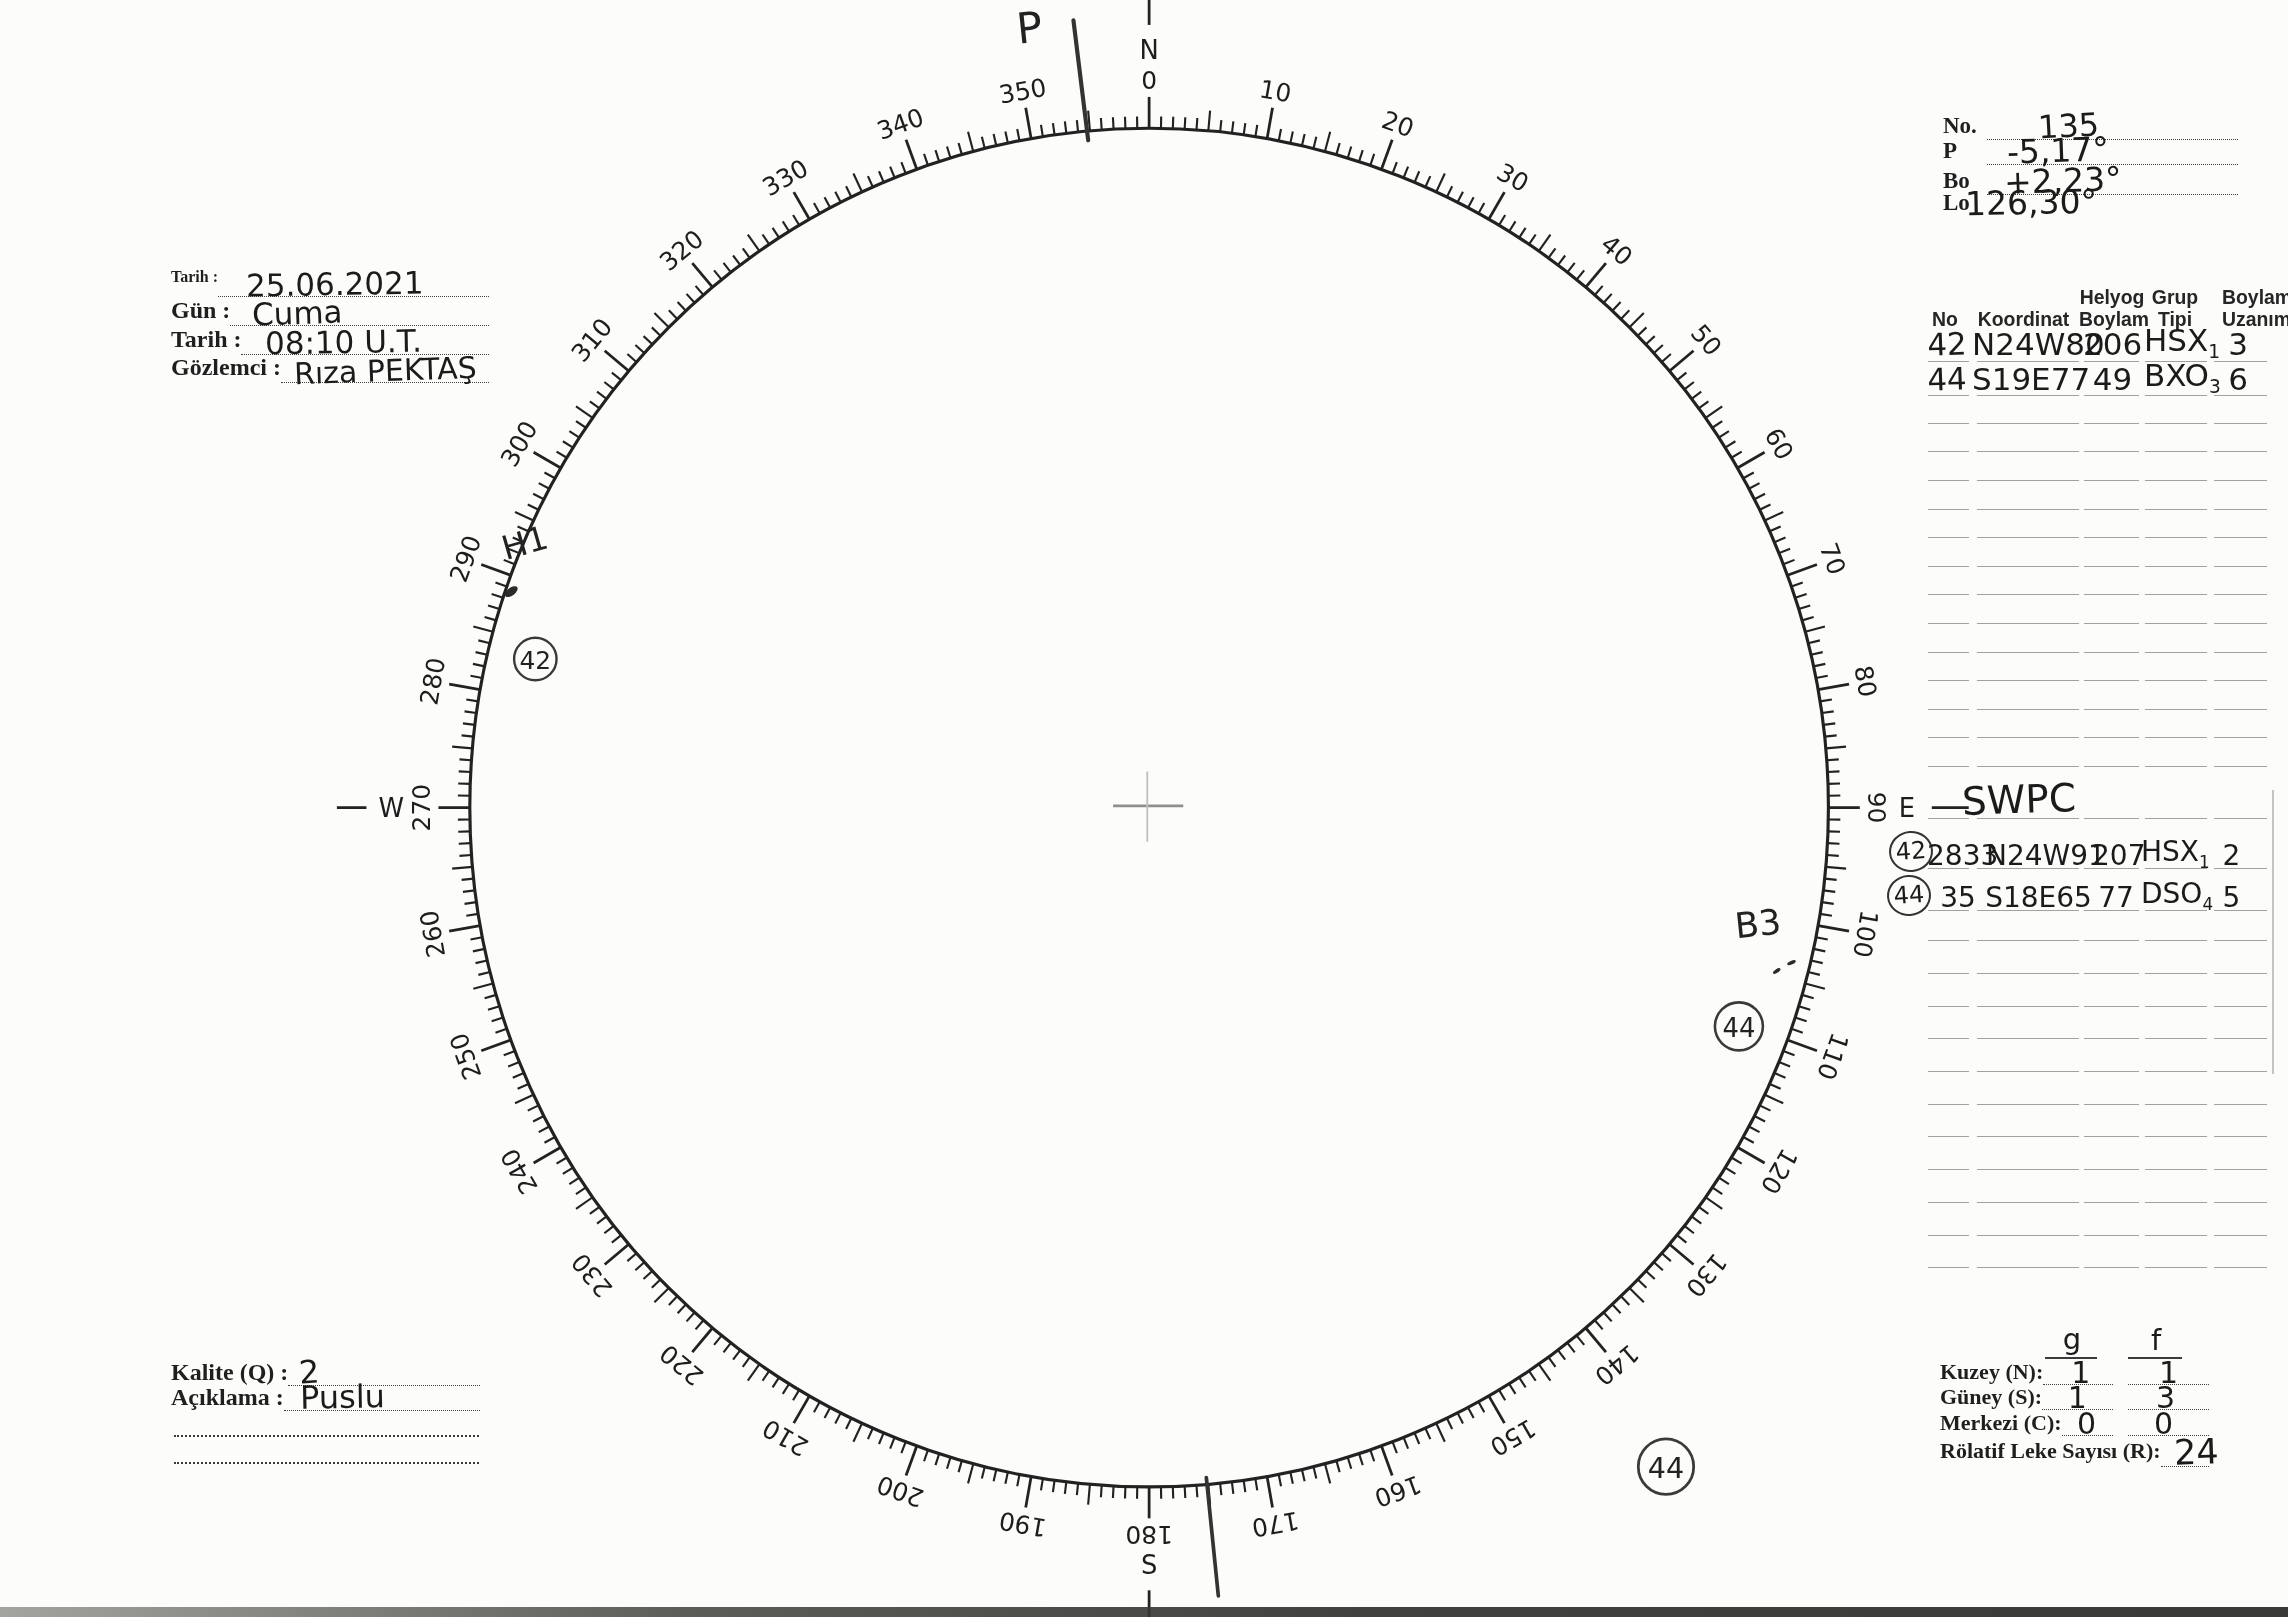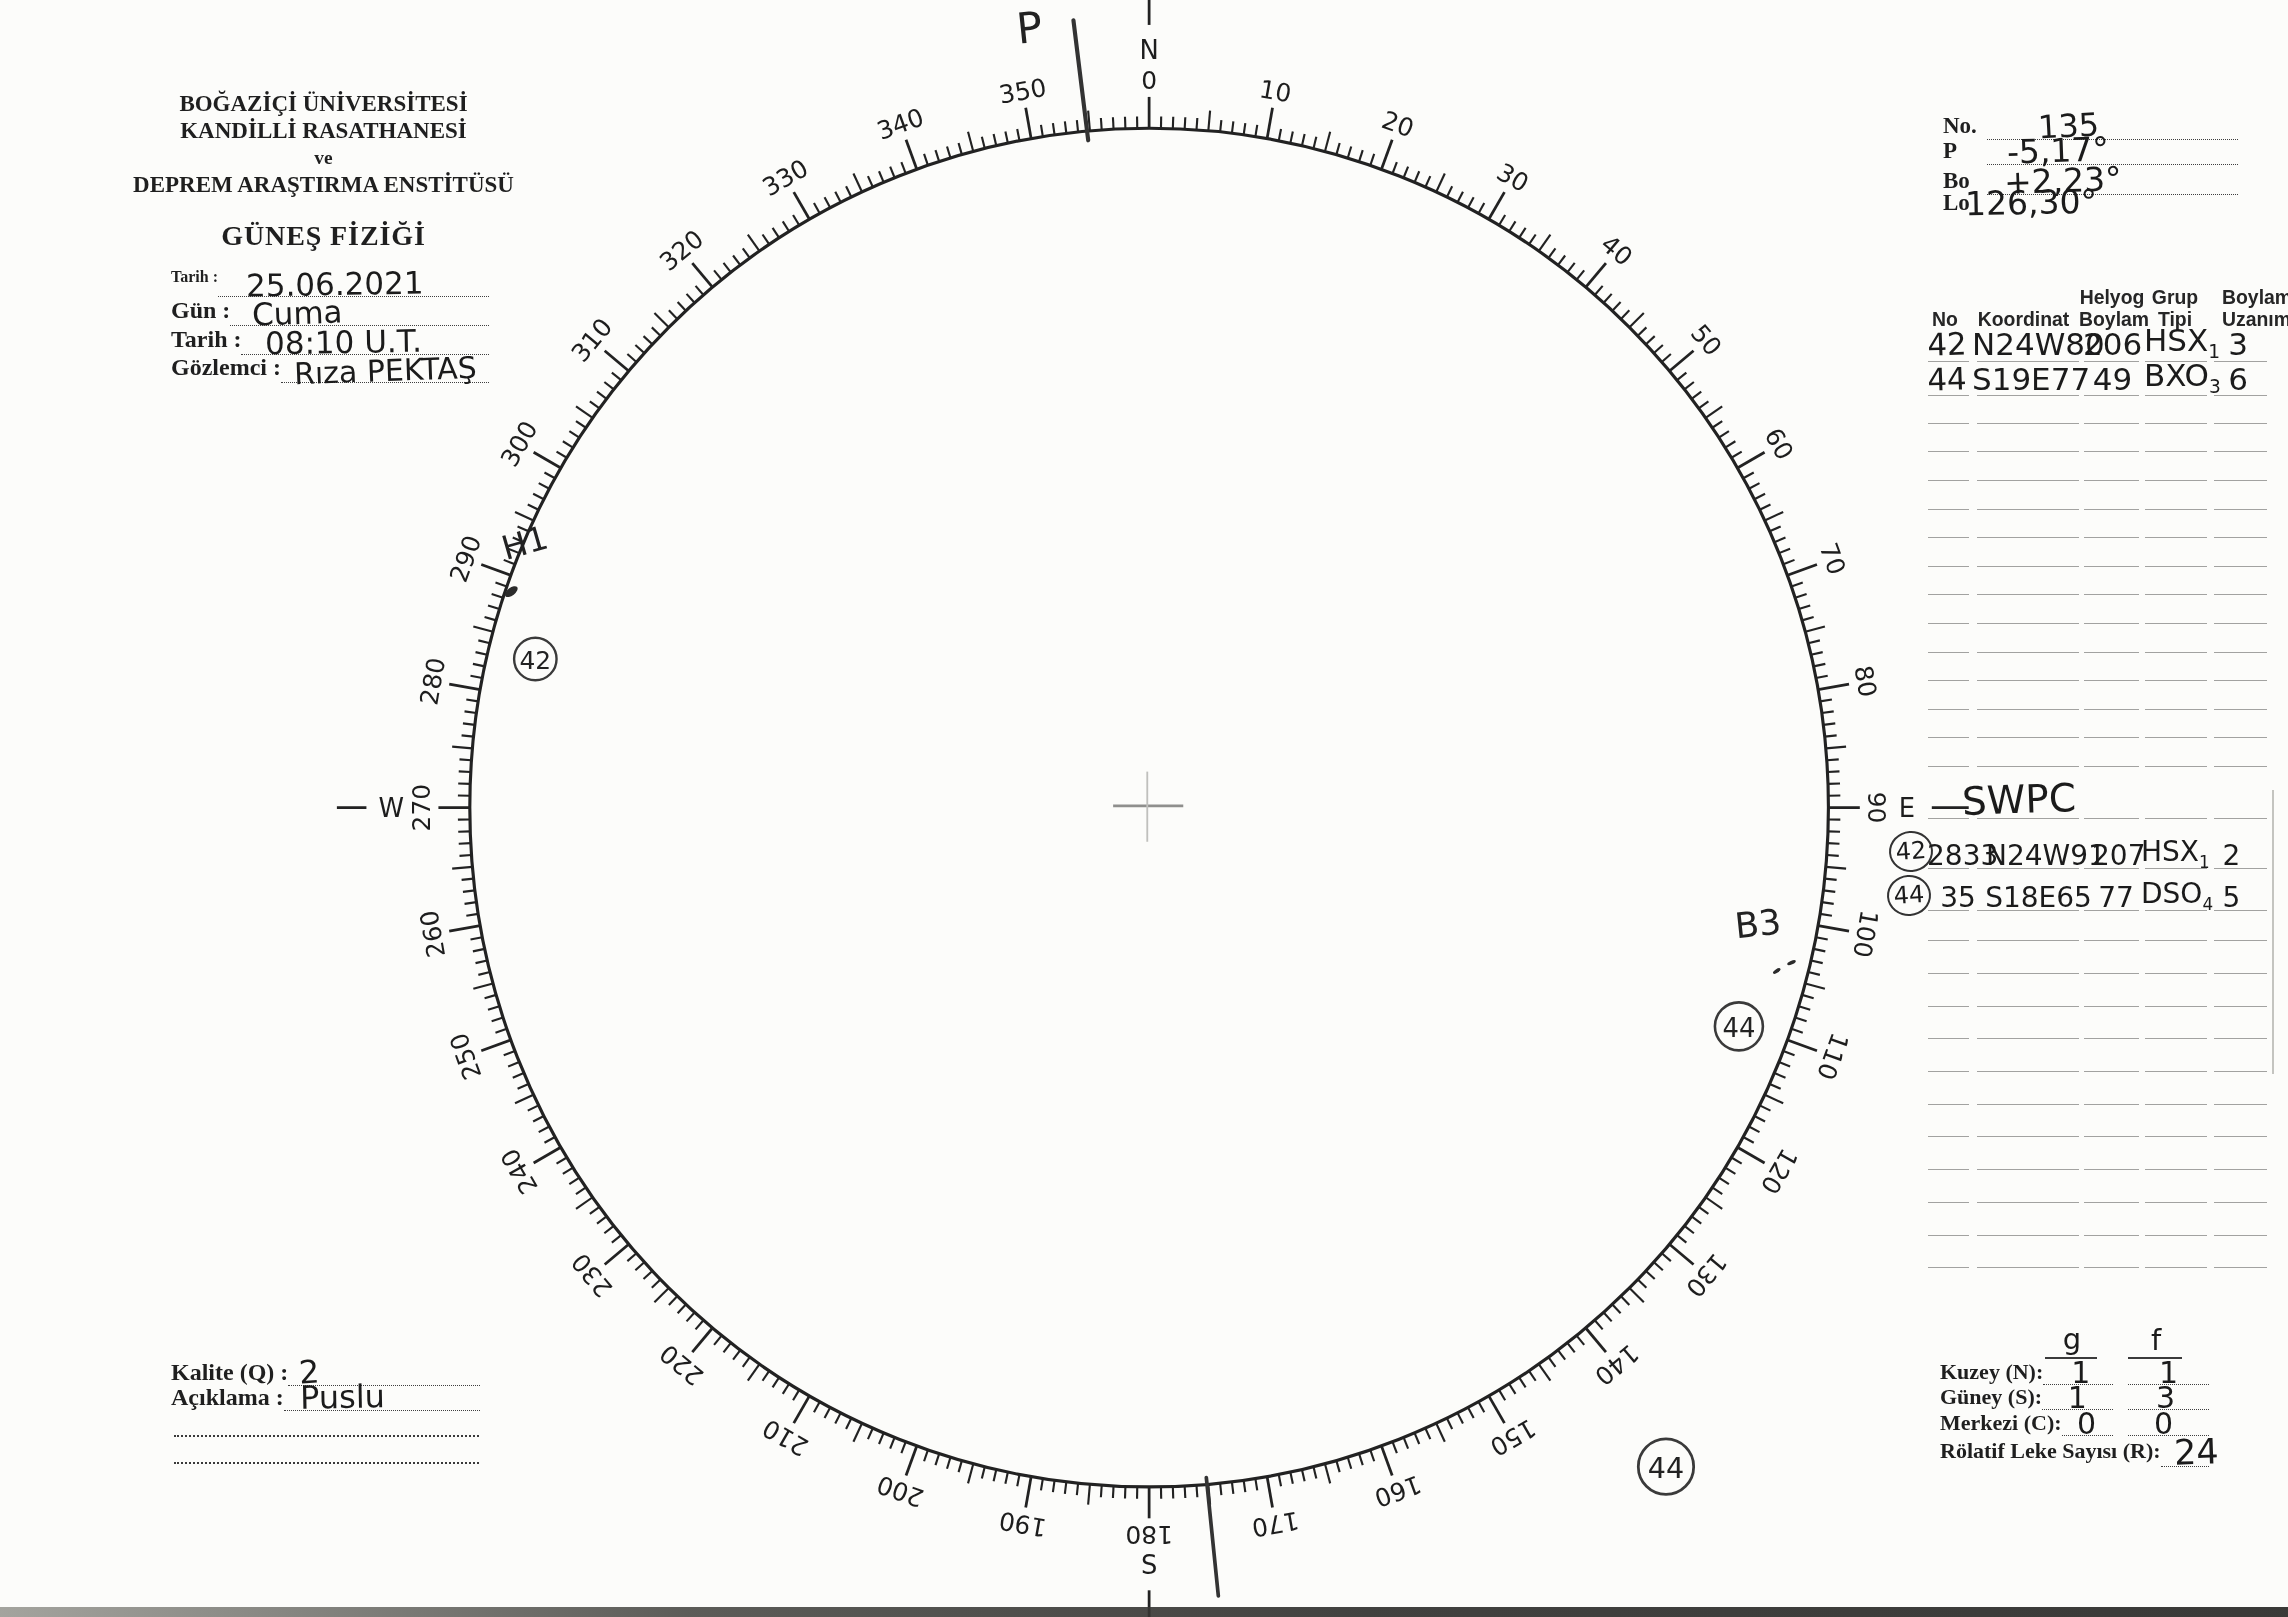--- a/index.html
+++ b/index.html
@@ -463,27 +463,20 @@
     <g>
       <circle cx="1884" cy="1112" r="26" fill="none" stroke="#3a3a3a" stroke-width="2.8"></circle>
       <text class="hand-svg" x="1884" y="1114" font-size="28" text-anchor="middle" dominant-baseline="central">44</text>
     </g>
     <g>
       <circle cx="1805" cy="1589" r="30" fill="none" stroke="#3a3a3a" stroke-width="3"></circle>
       <text class="hand-svg" x="1805" y="1591" font-size="31" text-anchor="middle" dominant-baseline="central">44</text>
     </g>
   </svg>
 
-  <div class="abs serifb" style="left:111px;top:90px;width:425px;text-align:center;font-size:23px;line-height:27px;">
-    <div>BOĞAZİÇİ ÜNİVERSİTESİ</div>
-    <div>KANDİLLİ RASATHANESİ</div>
-    <div style="font-size:19.4px;">ve</div>
-    <div>DEPREM ARAŞTIRMA ENSTİTÜSÜ</div>
-    <div style="font-size:28px;margin-top:24px;letter-spacing:0.9px;">GÜNEŞ FİZİĞİ</div>
-  </div>
 
   <div class="frow" style="left:171px;top:268px;width:318px;height:28px;">
     <span class="flabel serifb" style="font-size:16px;">Tarih :</span>
     <span class="dotl">
       <span class="dval hand" style="left:28px;font-size:31px;transform:rotate(-1deg);">25.06.2021</span>
     </span>
   </div>
   <div class="frow" style="left:171px;top:297px;width:318px;height:28px;">
     <span class="flabel serifb" style="font-size:24px;">Gün :</span>
     <span class="dotl">

